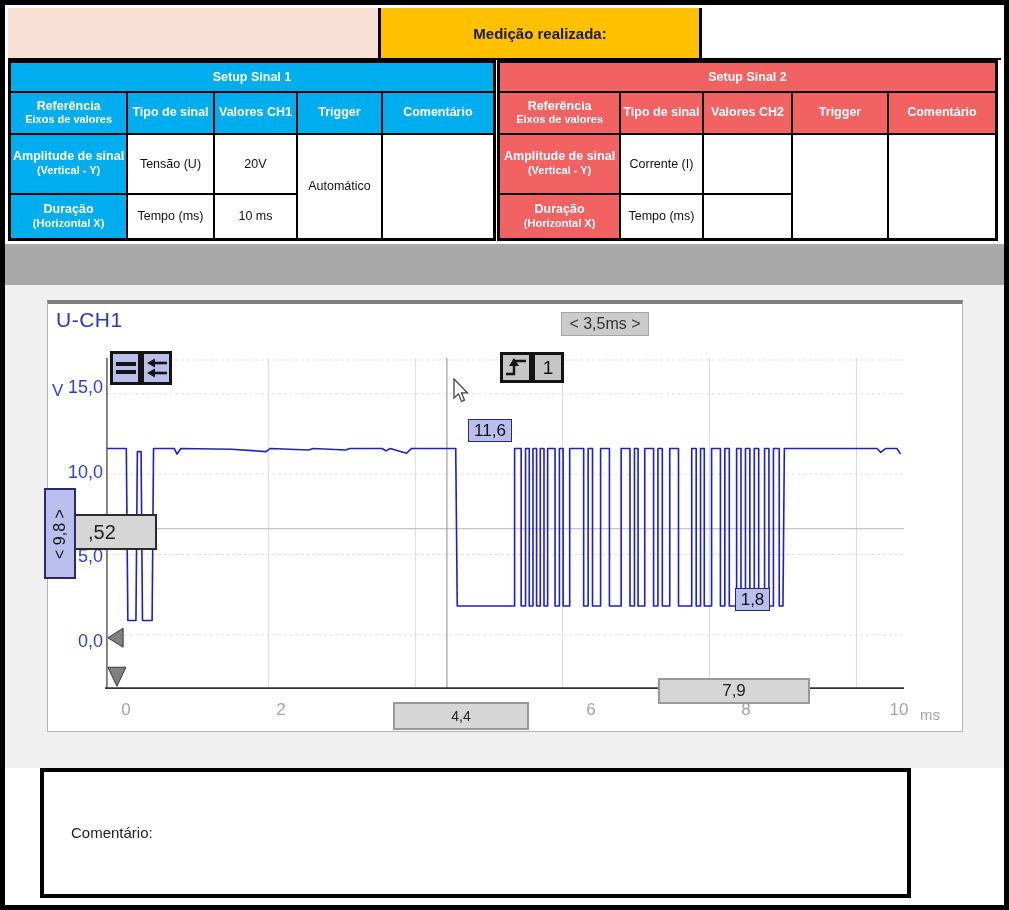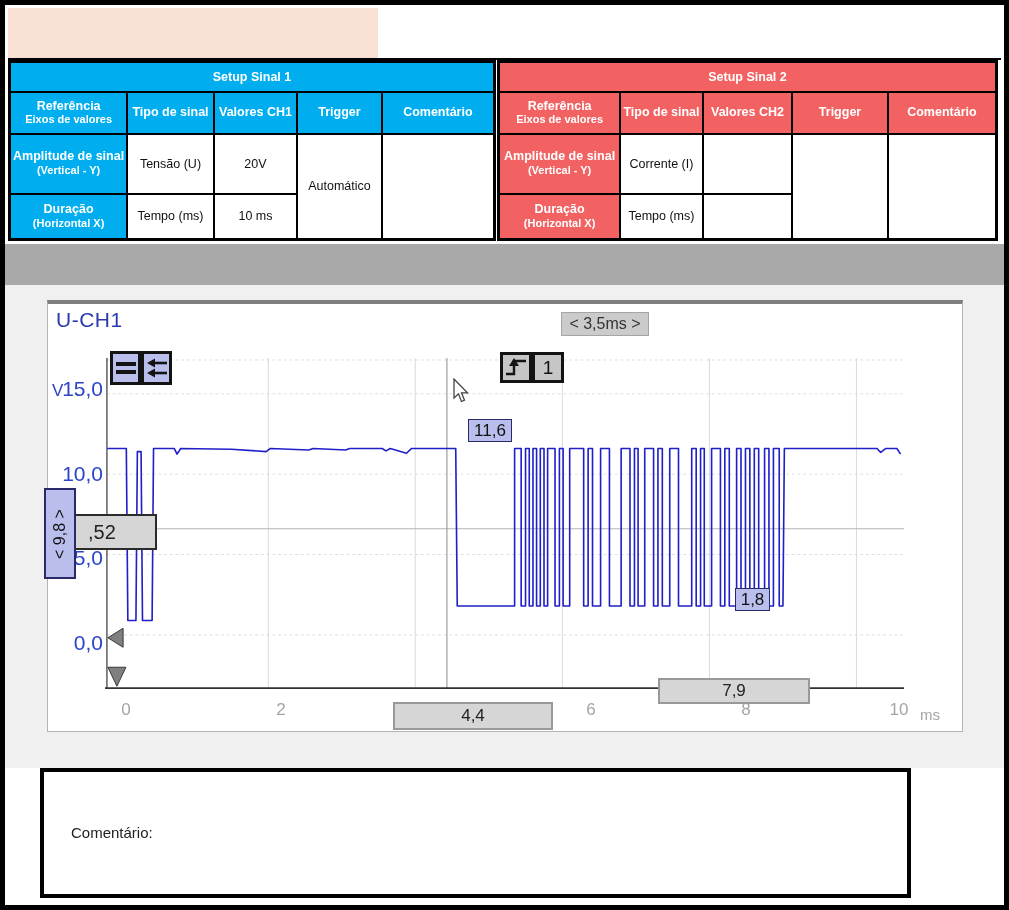--- a/index.html
+++ b/index.html
@@ -25,33 +25,33 @@
   .r1{height:60px;} .r2{height:46px;}
 
   .gray-bar{position:absolute;left:0;top:239px;width:999px;height:41px;background:#A9A9A9;}
   .light-area{position:absolute;left:0;top:280px;width:999px;height:483px;background:#F0F0F0;}
 
   .scope-panel{position:absolute;left:42px;top:295px;width:916px;height:432px;background:#fff;border:1px solid #B4B4B4;border-top:4px solid #7F7F7F;box-sizing:border-box;}
 
   .uch1{position:absolute;left:51px;top:303px;font-size:21px;color:#2B3AAE;letter-spacing:0.5px;z-index:4;}
   .badge{position:absolute;left:556px;top:307px;width:88px;height:24px;background:#CBCBCB;border:1px solid #A5A5A5;color:#333;font-size:16px;display:flex;align-items:center;justify-content:center;z-index:4;box-sizing:border-box;}
 
-  .ylab{position:absolute;width:63px;text-align:right;color:#2B44C8;font-size:21px;z-index:2;}
+  .ylab{position:absolute;width:63px;text-align:right;color:#2B44C8;font-size:18px;z-index:2;}
   .yunit{position:absolute;left:47px;top:376px;color:#2B44C8;font-size:17px;z-index:2;}
   .xlab{position:absolute;width:40px;text-align:center;color:#A5A5A5;font-size:17px;top:695px;z-index:1;}
   .xunit{position:absolute;left:905px;top:701px;width:40px;text-align:center;color:#A5A5A5;font-size:15px;z-index:1;}
 
   .lav{background:#B9BEEC;border:1px solid #2A2A6A;color:#111;display:flex;align-items:center;justify-content:center;position:absolute;box-sizing:border-box;z-index:5;}
   .hi-label{left:463px;top:414px;width:44px;height:23px;font-size:17px;}
   .lo-label{left:730px;top:583px;width:35px;height:23px;font-size:17px;}
   .vcursor{left:39px;top:483px;width:32px;height:91px;border-width:2px;z-index:6;}
   .vcursor span{transform:rotate(-90deg);white-space:nowrap;font-size:16px;}
   .graybox{position:absolute;background:#D6D6D6;border:1px solid #8A8A8A;color:#222;display:flex;align-items:center;justify-content:center;box-sizing:border-box;z-index:3;}
   .g52{left:65px;top:509px;width:87px;height:36px;border:2px solid #2b2b2b;font-size:20px;justify-content:flex-start;padding-left:16px;z-index:5;}
-  .gt1{left:388px;top:697px;width:160px;height:28px;font-size:17px;border:2px solid #999;}
+  .gt1{left:388px;top:697px;width:136px;height:28px;font-size:14px;border:2px solid #999;}
   .gt2{left:653px;top:673px;width:152px;height:26px;font-size:17px;border:2px solid #999;}
 
   .iconbox{position:absolute;width:31px;height:34px;background:#B9BEEC;border:3px solid #131313;box-sizing:border-box;z-index:4;display:flex;align-items:center;justify-content:center;}
   .trigbox{position:absolute;width:32px;height:31px;background:#C6C6C6;border:3px solid #131313;box-sizing:border-box;z-index:4;display:flex;align-items:center;justify-content:center;}
   .trignum{font-size:19px;color:#111;}
 
   #scope-svg{position:absolute;left:42px;top:295px;z-index:0;}
   .overlay-svg{position:absolute;z-index:7;}
 
   
@@ -59,20 +59,21 @@
   .comment-label{position:absolute;left:27px;top:52px;font-size:15px;color:#222;}
   .comment-text{position:absolute;left:250px;top:52px;width:560px;text-align:center;font-size:15px;color:#222;}
 </style>
 </head>
 <body>
 
 <div class="page">
 
   <div class="header-row">
     <div class="hcell pink" style="width:370px"></div>
+    <div class="hcell yellow" style="width:324px">Medição realizada:</div>
   </div>
 
   <table class="setup t1" style="left:3px;width:488px">
     <colgroup>
         <col style="width:117px">
         <col style="width:86px">
         <col style="width:83px">
         <col style="width:84px">
         <col style="width:112px">
       </colgroup>

